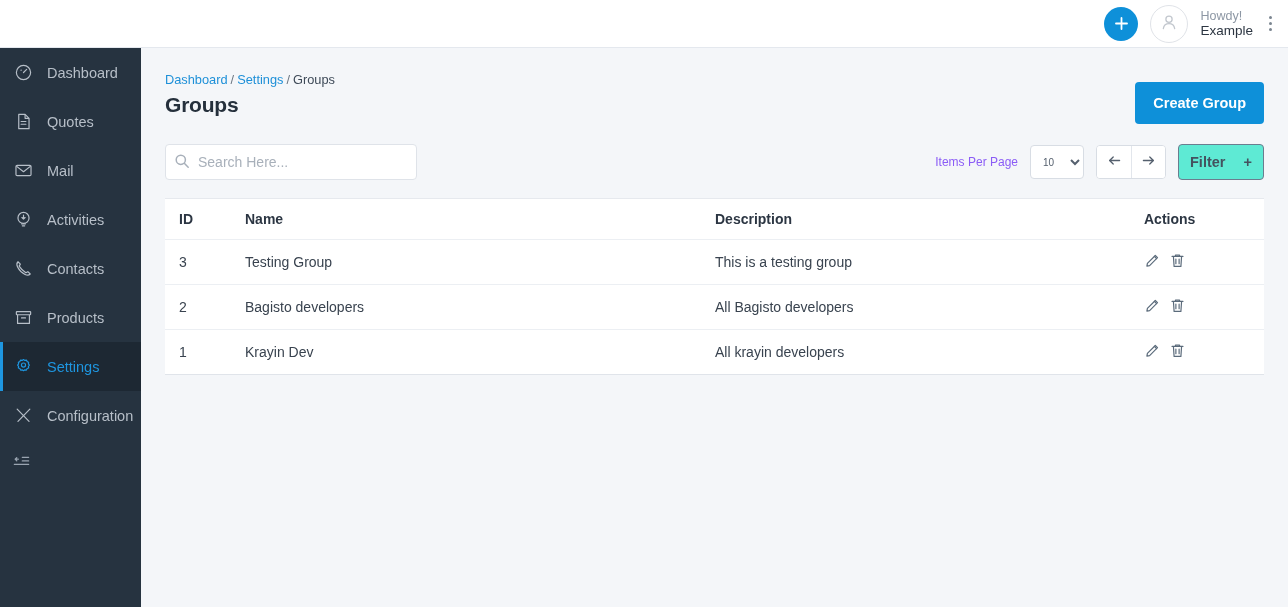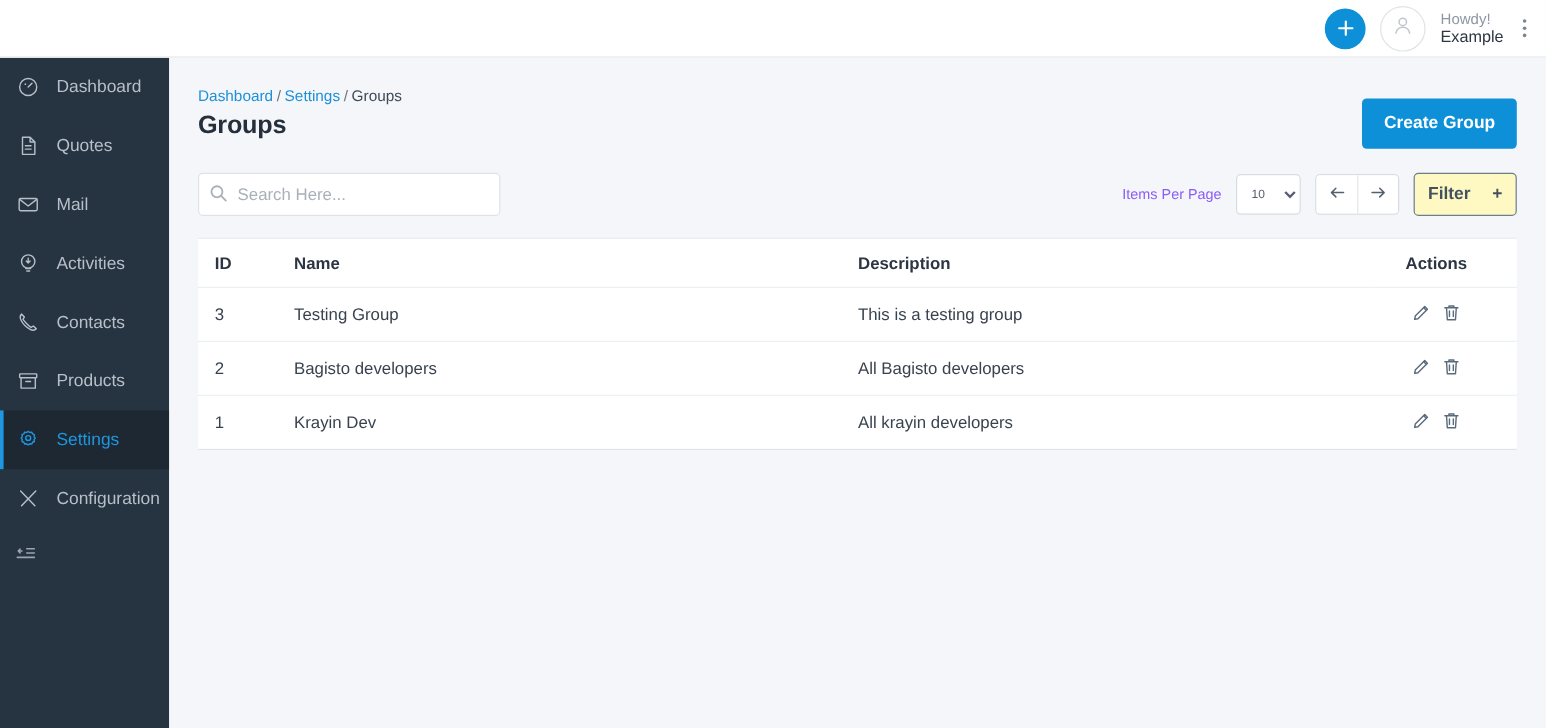--- a/index.html
+++ b/index.html
@@ -143,21 +143,21 @@
   }
   .arrow-btn {
     width: 34px; height: 100%;
     display: flex; align-items: center; justify-content: center;
     background: #fff; border: none; cursor: pointer;
   }
   .arrow-btn + .arrow-btn { border-left: 1px solid #e2e6ec; }
   #filter-btn {
     height: 36px; min-width: 86px;
     border: 1px solid #6b7d8f; border-radius: 4px;
-    background: #fef9c3; color: #44525f;
+    background: #5eead4; color: #44525f;
     font-size: 14.5px; font-weight: 600;
     display: flex; align-items: center; justify-content: space-between;
     padding: 0 11px; gap: 14px; cursor: pointer;
     font-family: "Liberation Sans", sans-serif;
   }
 
   
   #table-card {
     margin-top: 18px; background: #fff;
     border-top: 1px solid #e6e9ee;
@@ -172,21 +172,21 @@
   td {
     font-size: 14px; color: #3b4插; color: #3a4插;
     color: #39434f;
     padding: 12px 0;
     border-bottom: 1px solid #eceff3;
   }
   tr:last-child td { border-bottom: none; }
   .c-id   { width: 80px;  padding-left: 14px !important; }
   .c-name { width: 470px; }
   .c-desc { }
-  .c-act  { width: 120px; text-align: center; padding-right: 14px !important; }
+  .c-act  { width: 120px; text-align: left; padding-right: 14px !important; }
   .act-wrap { display: inline-flex; gap: 8px; align-items: center; justify-content: flex-end; }
   .act-btn { cursor: pointer; display: inline-flex; }
 </style>
 </head>
 <body>
 
 <div id="topbar">
 
   <div id="topbar-right">
     <button id="add-btn">

